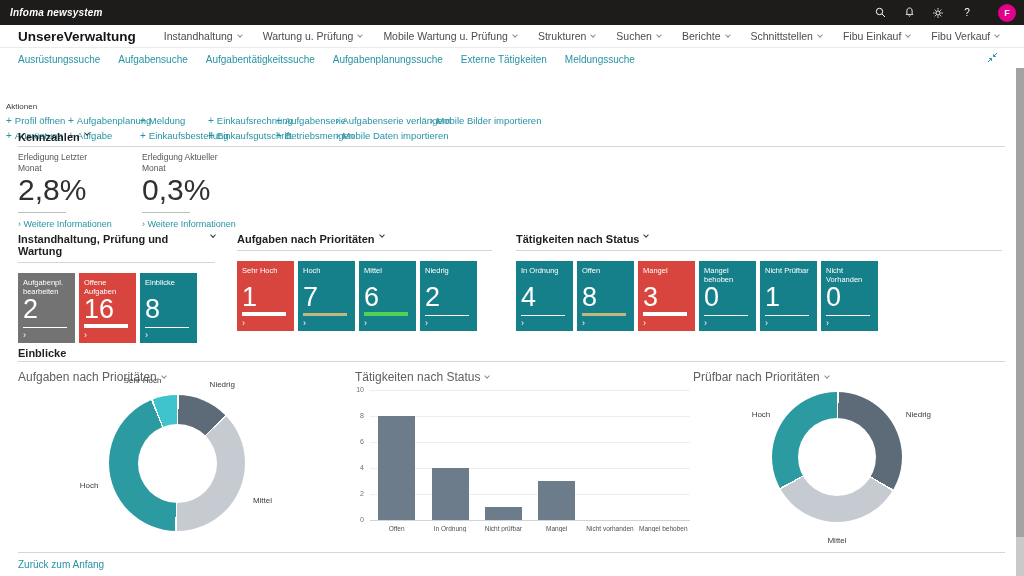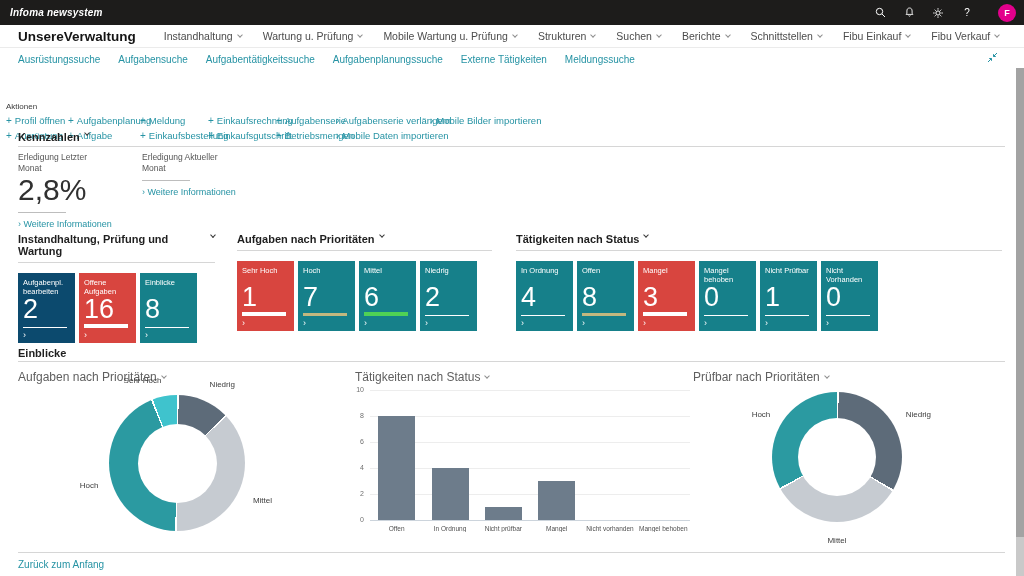--- a/index.html
+++ b/index.html
@@ -264,32 +264,32 @@
     </div>
 </div>
 
 <div class="section-title" id="kz-header">
   <span>Kennzahlen</span>
   <span class="chev dark"></span>
 </div>
 <div class="hdivider" id="kz-divider"></div>
 <div class="kpis" id="kpi-row">
     <div class="kpi"><div class="kpi-label">Erledigung Letzter Monat</div><div class="kpi-value">2,8%</div><div class="kpi-underline"></div><a class="link kpi-link">› Weitere Informationen</a></div>
-    <div class="kpi"><div class="kpi-label">Erledigung Aktueller Monat</div><div class="kpi-underline"></div><a class="link kpi-link">› Weitere Informationen</a></div>
+    <div class="kpi"><div class="kpi-label">Erledigung Aktueller Monat</div><div class="kpi-value">0,3%</div><div class="kpi-underline"></div><a class="link kpi-link">› Weitere Informationen</a></div>
   </div>
 
 <div id="tile-groups">
     <div class="tile-group" style="left: 18px; width: 197px;">
       <div class="section-title">
         <span>Instandhaltung, Prüfung und Wartung</span>
         <span class="chev dark"></span>
       </div>
       <div class="tg-divider"></div>
       <div class="tg-tiles">
-        <div class="tile" style="background: #0c4a6e;">
+        <div class="tile" style="background: #737373;">
           <div class="t-label">Aufgabenpl. bearbeiten</div>
           <div class="t-num">2</div>
           <div class="t-bar" style="background: rgb(255, 255, 255); height: 1px;"></div>
           <div class="t-chev">›</div>
         </div>
         <div class="tile" style="background: rgb(216, 69, 63);">
           <div class="t-label">Offene Aufgaben</div>
           <div class="t-num">16</div>
           <div class="t-bar" style="background: rgb(255, 255, 255); height: 4px;"></div>
           <div class="t-chev">›</div>

